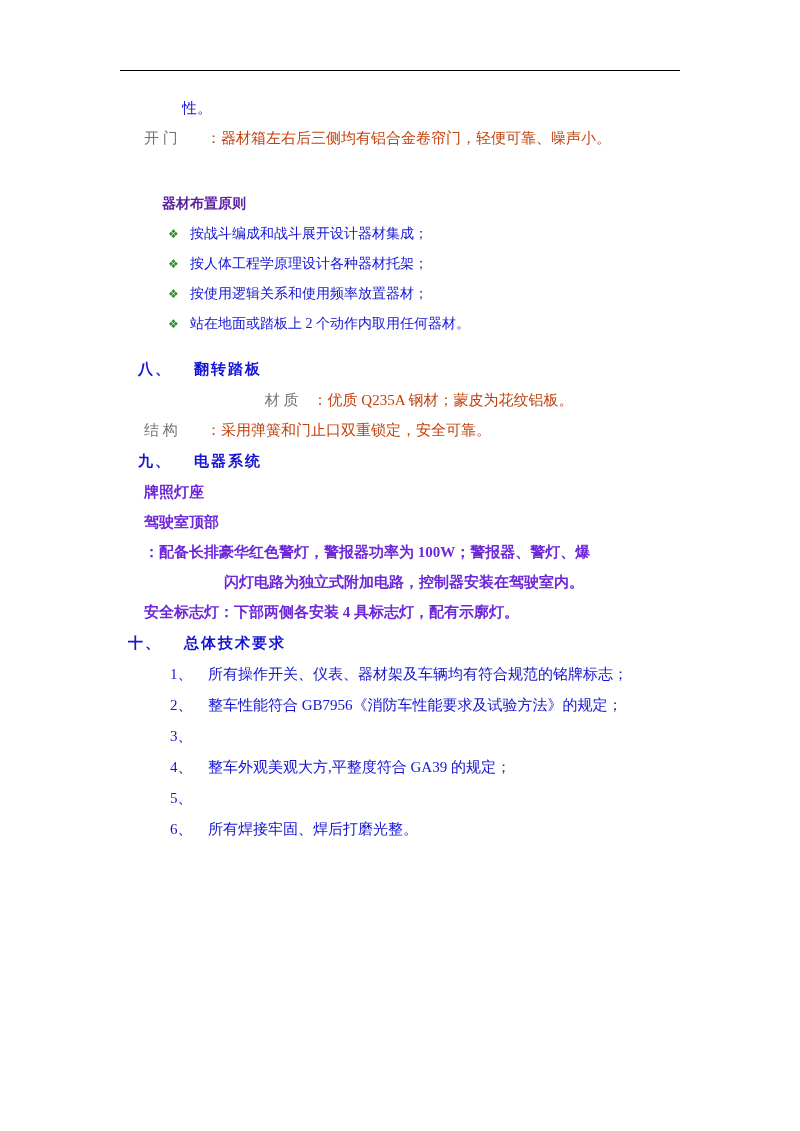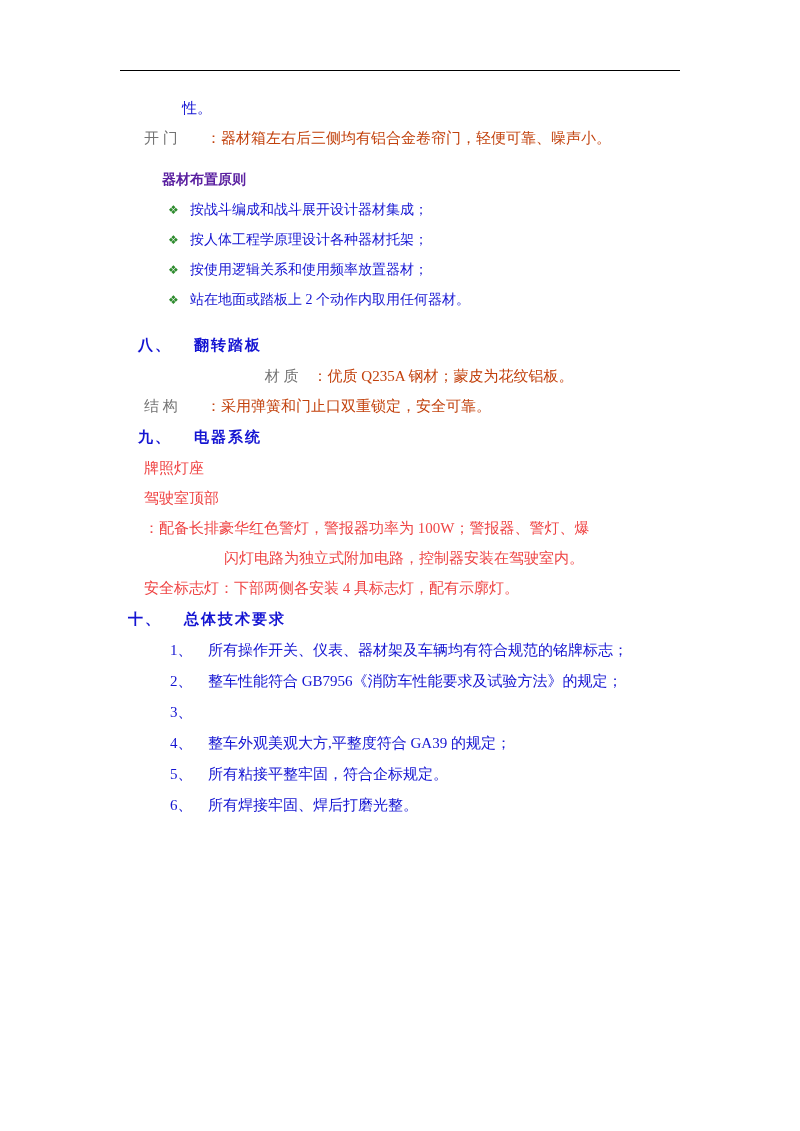--- a/index.html
+++ b/index.html
@@ -33,41 +33,41 @@
     white-space: nowrap;
   }
   .indent1 { padding-left: 62px; }
   .label-red-wide {
     color: #737373;
     display: inline-block;
     width: 62px;
     letter-spacing: 0;
   }
   .blue { color: #c2410c; }
-  .black { color: #ef4444; }
+  .black { color: #6d28d9; font-weight: bold; }
   .sec-head {
     font-size: 15px;
     line-height: 32px;
     color: #1414d2;
     font-weight: bold;
     font-family: "Liberation Serif", "DejaVu Serif", serif;
     letter-spacing: 2px;
     padding-left: 18px;
   }
   .sec-head .num {
     display: inline-block;
     width: 56px;
   }
   .sub-head {
     font-size: 14px;
     line-height: 30px;
     color: #5a20a0;
     font-weight: bold;
     padding-left: 42px;
-    margin-top: 12px;
+    margin-top: 36px;
   }
   .bullet-row {
     font-size: 14px;
     line-height: 30px;
     color: #1414d2;
     padding-left: 48px;
     display: flex;
     align-items: baseline;
   }
   .bullet-mark {
@@ -186,21 +186,20 @@
     </div>
     <div class="num-row">
       <span class="num-mark">3、</span>
     </div>
     <div class="num-row">
       <span class="num-mark">4、</span>
       <span>整车外观美观大方,平整度符合 GA39 的规定；</span>
     </div>
     <div class="num-row">
       <span class="num-mark">5、</span>
-      <span>所有粘接平整牢固，符合企标规定。</span>
     </div>
     <div class="num-row">
       <span class="num-mark">6、</span>
       <span>所有焊接牢固、焊后打磨光整。</span>
     </div>
 
   </div>
 </div>
 
 </body></html>

